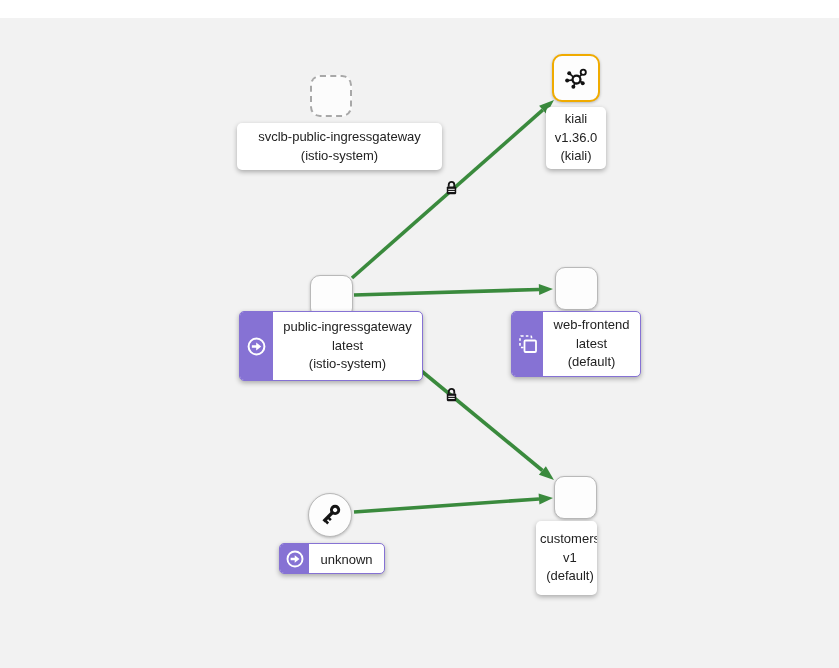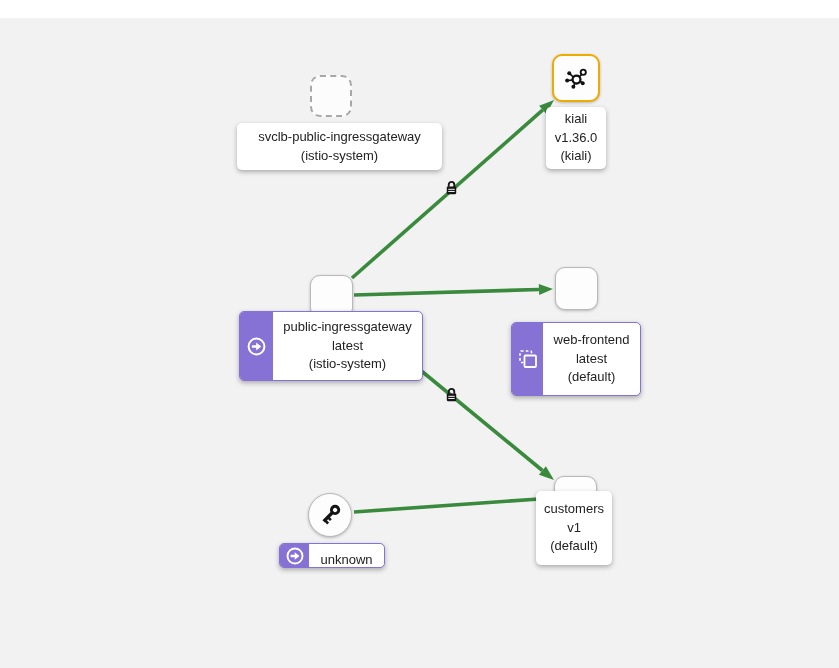--- a/index.html
+++ b/index.html
@@ -151,58 +151,58 @@
     </span>
   </div>
   <div class="label-lines">
     <div>public-ingressgateway</div>
     <div>latest</div>
     <div>(istio-system)</div>
   </div>
 </div>
 
 <div class="node" style="left:555px; top:267px; width:43px; height:43px;"></div>
-<div class="label badged" style="left:511px; top:322px; width:130px; height:74px;">
+<div class="label badged" style="left:511px; top:311px; width:130px; height:66px;">
   <div class="badge-strip" style="width:31px;">
     <span style="line-height:0;">
       <svg width="22" height="22" viewBox="0 0 22 22">
         <rect x="3" y="3" width="11.5" height="11.5" rx="1" fill="none" stroke="#ffffff" stroke-width="1.6" stroke-dasharray="2.6 2.2"></rect>
         <rect x="7.5" y="7.5" width="11.5" height="11.5" rx="1" fill="#8672d4" stroke="#ffffff" stroke-width="1.8"></rect>
       </svg>
     </span>
   </div>
   <div class="label-lines">
     <div>web-frontend</div>
     <div>latest</div>
     <div>(default)</div>
   </div>
 </div>
 
 <div class="node" style="left:554px; top:476px; width:43px; height:43px;"></div>
-<div class="label" style="left:536px; top:491px; width:76px; height:74px;">
+<div class="label" style="left:536px; top:521px; width:61px; height:74px;">
   <div class="label-lines">
     <div>customers</div>
     <div>v1</div>
     <div>(default)</div>
   </div>
 </div>
 
 <div class="node circle" style="left:308px; top:493px; width:44px; height:44px;">
   <span style="line-height:0;">
     <svg width="24" height="24" viewBox="0 0 24 24">
       <g transform="rotate(135 12 12)" stroke="#151515" fill="none">
         <circle cx="4.8" cy="12" r="3.6" stroke-width="3"></circle>
         <line x1="8.5" y1="12" x2="21" y2="12" stroke-width="3.4"></line>
         <line x1="15" y1="12" x2="15" y2="7.8" stroke-width="2.6"></line>
         <line x1="19.3" y1="12" x2="19.3" y2="7.3" stroke-width="2.6"></line>
       </g>
     </svg>
   </span>
 </div>
-<div class="label badged" style="left:279px; top:543px; width:106px; height:25px;">
+<div class="label badged" style="left:279px; top:543px; width:106px; height:31px;">
   <div class="badge-strip" style="width:29px;">
     <span style="line-height:0;">
       <svg width="18" height="18" viewBox="0 0 18 18">
         <circle cx="9" cy="9" r="7.5" fill="none" stroke="#ffffff" stroke-width="1.9"></circle>
         <path d="M4.6 7.7 h4.1 V5.2 L13.5 9 l-4.8 3.8 V10.3 H4.6 z" fill="#ffffff"></path>
       </svg>
     </span>
   </div>
   <div class="label-lines">
     <div>unknown</div>

